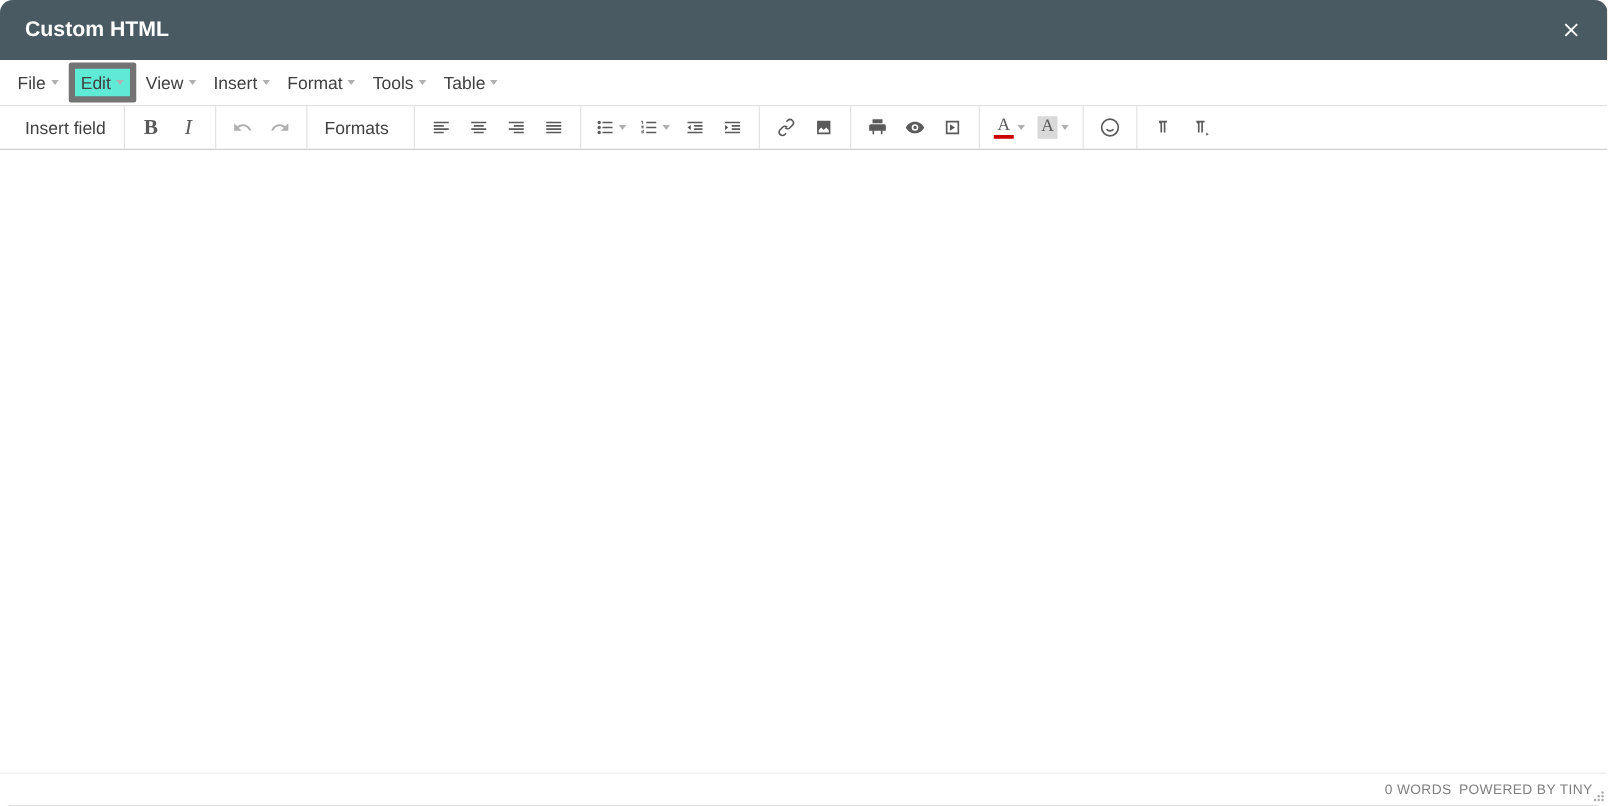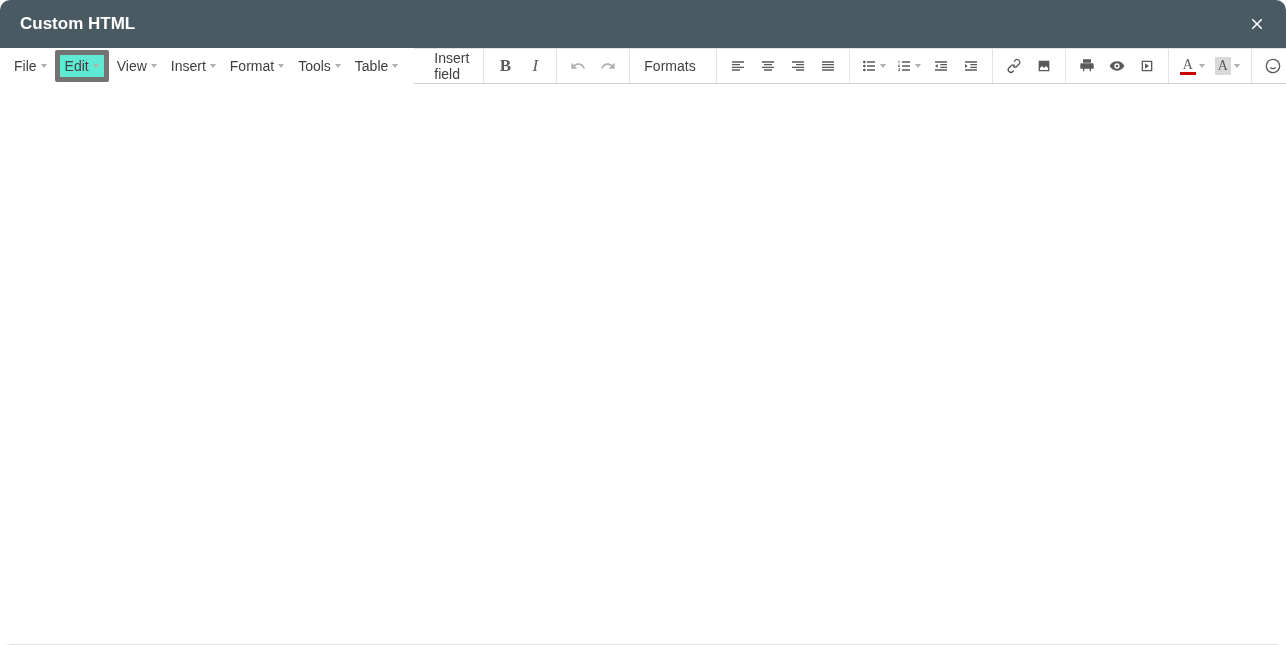--- a/index.html
+++ b/index.html
@@ -5,21 +5,21 @@
 * { box-sizing: border-box; margin: 0; padding: 0; }
 body { font-family: -apple-system, BlinkMacSystemFont, "Segoe UI", Arial, sans-serif; background: #fff; width: 1286px; height: 645px; overflow: hidden; }
 
 .modal { width: 1286px; height: 645px; background: #fff; border-radius: 10px; overflow: hidden; position: relative; display: flex; flex-direction: column; }
 
 .titlebar { background: #4a5a63; color: #fff; height: 48px; display: flex; align-items: center; padding: 0 20px; justify-content: space-between; }
 .titlebar h1 { font-size: 17px; font-weight: 700; }
 .close-x { color: #fff; cursor: pointer; font-size: 20px; line-height: 1; }
 .close-x svg { display: block; }
 
-.editor-wrap { flex: 1; background: #fff; display: flex; flex-direction: row; border-bottom: 1px solid #e0e0e0; }
+.editor-wrap { flex: 1; background: #fff; display: flex; flex-direction: column; border-bottom: 1px solid #e0e0e0; text-align: right; }
 
 .menubar { display: flex; align-items: center; padding: 4px 8px; height: 36px; background: #fff; }
 .menu-item { display: inline-flex; align-items: center; padding: 4px 6px; color: #404040; font-size: 14px; cursor: pointer; border-radius: 2px; margin-right: 2px; }
 .menu-item.active { border: 5px solid #737373; background: #5eead4; padding: 3px 5px; }
 .menu-item .caret { margin-left: 4px; width: 0; height: 0; border-left: 3px solid transparent; border-right: 3px solid transparent; border-top: 4px solid #b0b0b0; }
 
 .toolbar { display: flex; align-items: stretch; border-top: 1px solid #e3e3e3; border-bottom: 1px solid #d0d0d0; background: #fff; height: 36px; padding: 0 6px; }
 .tb-group { display: flex; align-items: center; border-right: 1px solid #e3e3e3; padding: 0 6px; }
 .tb-group:last-child { border-right: none; }
 .tb-btn { display: inline-flex; align-items: center; justify-content: center; min-width: 28px; height: 28px; padding: 0 4px; color: #5a5a5a; font-size: 14px; cursor: pointer; border-radius: 2px; margin: 0 1px; }
@@ -227,17 +227,30 @@
               <path d="M10 4v4a4 4 0 01-4-4h4zm0 0h6v2h-2v12h-2V6h-2v12h-2V8a4 4 0 010-4zm8 14l3 2-3 2z"></path>
             </svg>
           </span>
       </div>
     </div>
 
     <div class="content-area">
       <div class="editor-canvas" contenteditable="true" style=""></div>
     </div>
 
+    <div class="statusbar">
+      <span>0 WORDS</span>
+      <span style="width:6px"></span>
+      <span>POWERED BY TINY</span>
+      <svg class="resize" width="10" height="10" viewBox="0 0 10 10">
+          <circle cx="8" cy="2" r="1" fill="#aaa"></circle>
+          <circle cx="8" cy="5" r="1" fill="#aaa"></circle>
+          <circle cx="5" cy="5" r="1" fill="#aaa"></circle>
+          <circle cx="8" cy="8" r="1" fill="#aaa"></circle>
+          <circle cx="5" cy="8" r="1" fill="#aaa"></circle>
+          <circle cx="2" cy="8" r="1" fill="#aaa"></circle>
+        </svg>
+    </div>
 
   </div>
 
 
 </div>
 
 </body></html>

